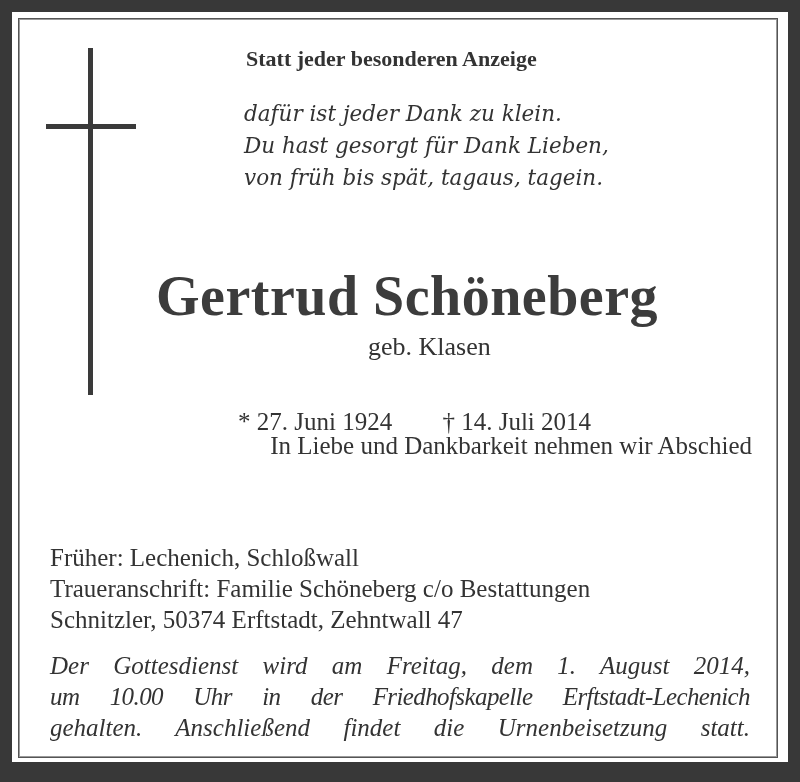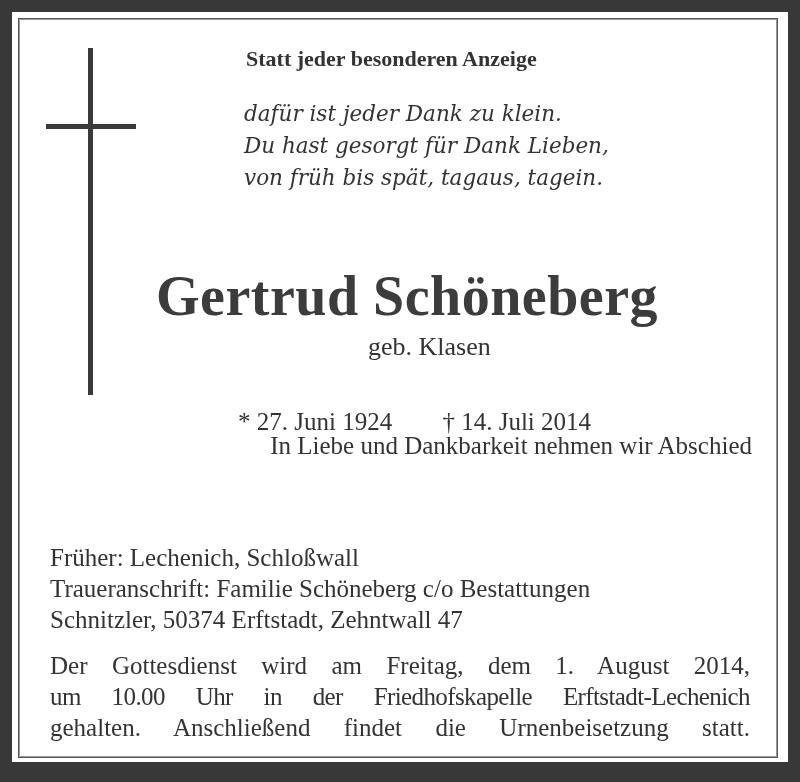--- a/index.html
+++ b/index.html
@@ -76,20 +76,21 @@
     }
     .address {
       left: 38px; top: 530px;
       font-size: 25px; line-height: 31px; color: #333;
     }
     .service {
       left: 38px; top: 638px;
       font-size: 25px; line-height: 31px; color: #333;
       width: 700px;
       white-space: normal;
+      font-style: italic;
     }
     .service .line { display: block; text-align: justify; text-align-last: justify; white-space: nowrap; }
     .service .line.tight { letter-spacing: -0.6px; }
   </style>
 </head>
 <body>
 
 <div class="card">
   <div class="inner-frame"></div>
 

